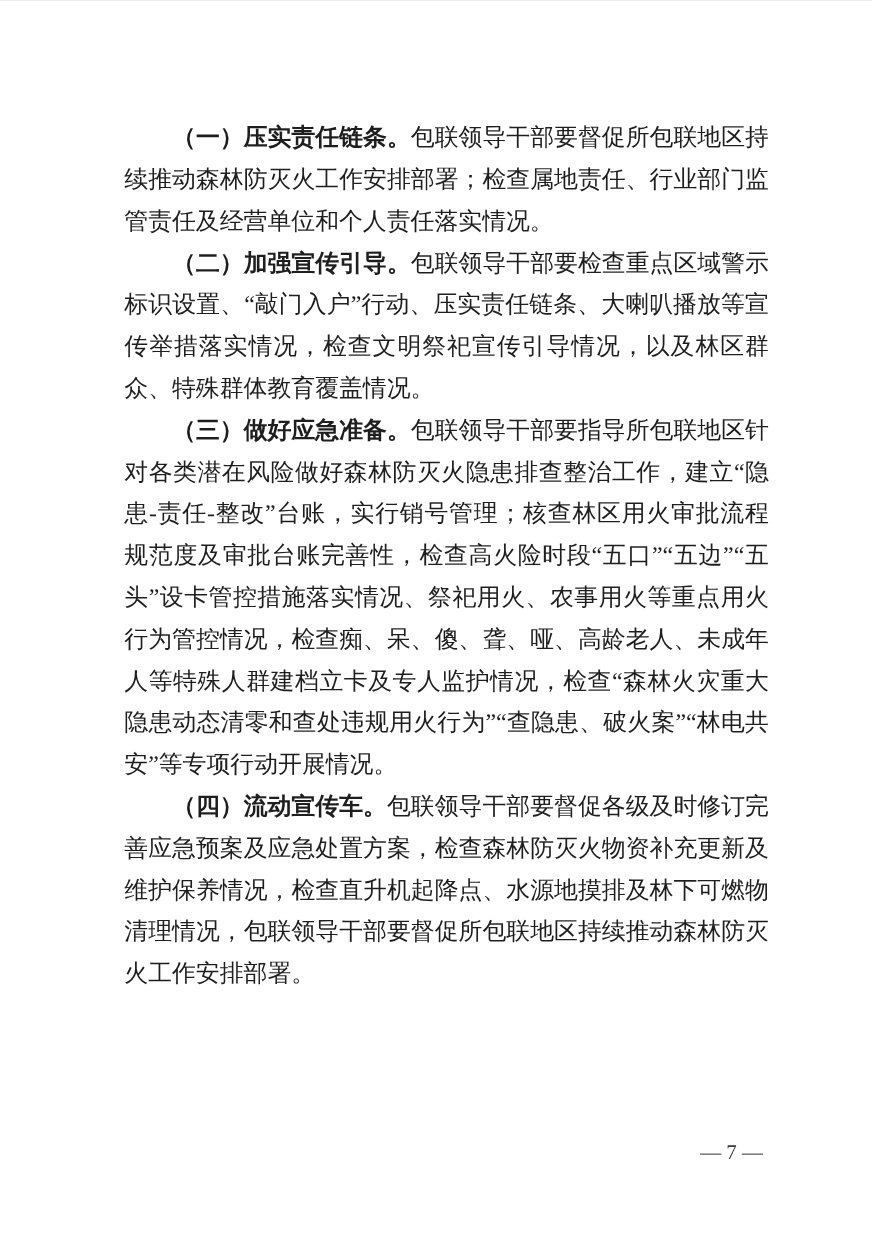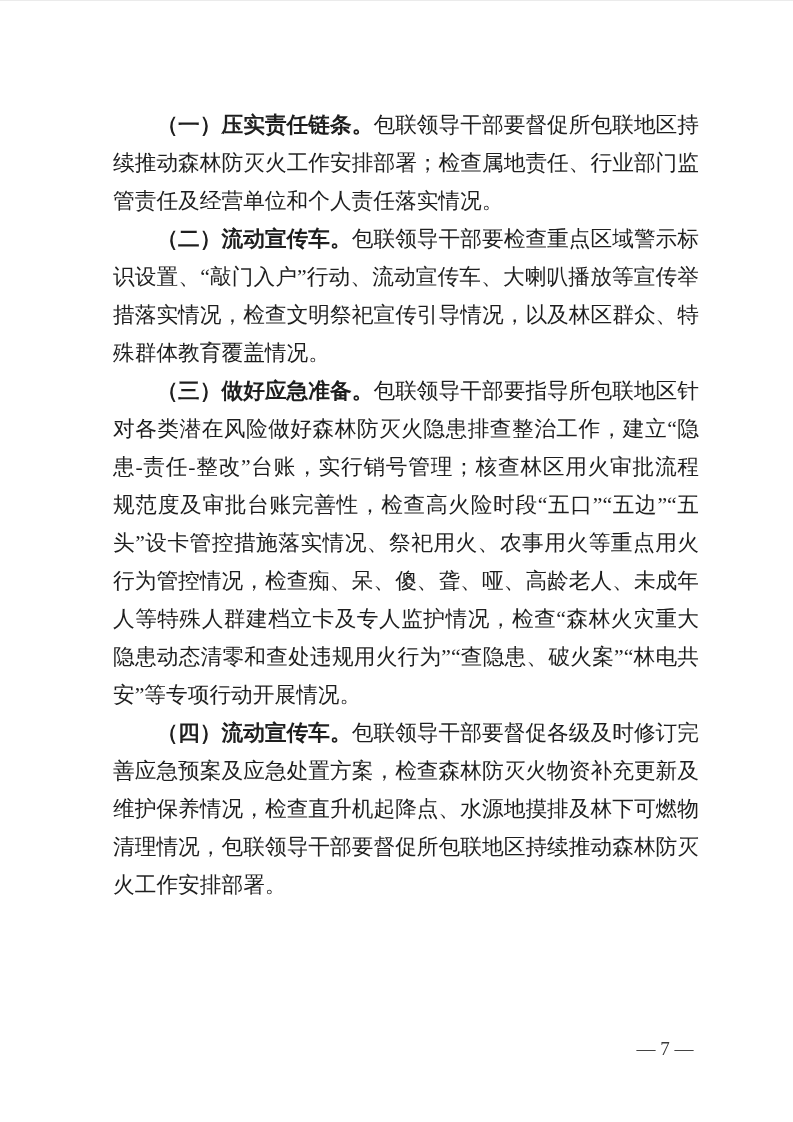--- a/index.html
+++ b/index.html
@@ -49,21 +49,21 @@
   }
 </style>
 </head>
 <body>
 
 <div class="page">
   <div class="content">
 
     <p class="para"><span class="para-heading">（一）压实责任链条。</span><span>包联领导干部要督促所包联地区持续推动森林防灭火工作安排部署；检查属地责任、行业部门监管责任及经营单位和个人责任落实情况。</span></p>
 
-    <p class="para"><span class="para-heading">（二）流动宣传车。</span><span>包联领导干部要检查重点区域警示标识设置、“敲门入户”行动、流动宣传车、大喇叭播放等宣传举措落实情况，检查文明祭祀宣传引导情况，以及林区群众、特殊群体教育覆盖情况。</span></p>
+    <p class="para"><span class="para-heading">（二）加强宣传引导。</span><span>包联领导干部要检查重点区域警示标识设置、“敲门入户”行动、压实责任链条、大喇叭播放等宣传举措落实情况，检查文明祭祀宣传引导情况，以及林区群众、特殊群体教育覆盖情况。</span></p>
 
     <p class="para"><span class="para-heading">（三）做好应急准备。</span><span>包联领导干部要指导所包联地区针对各类潜在风险做好森林防灭火隐患排查整治工作，建立“隐患-责任-整改”台账，实行销号管理；核查林区用火审批流程规范度及审批台账完善性，检查高火险时段“五口”“五边”“五头”设卡管控措施落实情况、祭祀用火、农事用火等重点用火行为管控情况，检查痴、呆、傻、聋、哑、高龄老人、未成年人等特殊人群建档立卡及专人监护情况，检查“森林火灾重大隐患动态清零和查处违规用火行为”“查隐患、破火案”“林电共安”等专项行动开展情况。</span></p>
 
     <p class="para"><span class="para-heading">（四）流动宣传车。</span><span>包联领导干部要督促各级及时修订完善应急预案及应急处置方案，检查森林防灭火物资补充更新及维护保养情况，检查直升机起降点、水源地摸排及林下可燃物清理情况，包联领导干部要督促所包联地区持续推动森林防灭火工作安排部署。</span></p>
 
 
   </div>
 
   <div class="page-number">— 7 —</div>
 </div>

